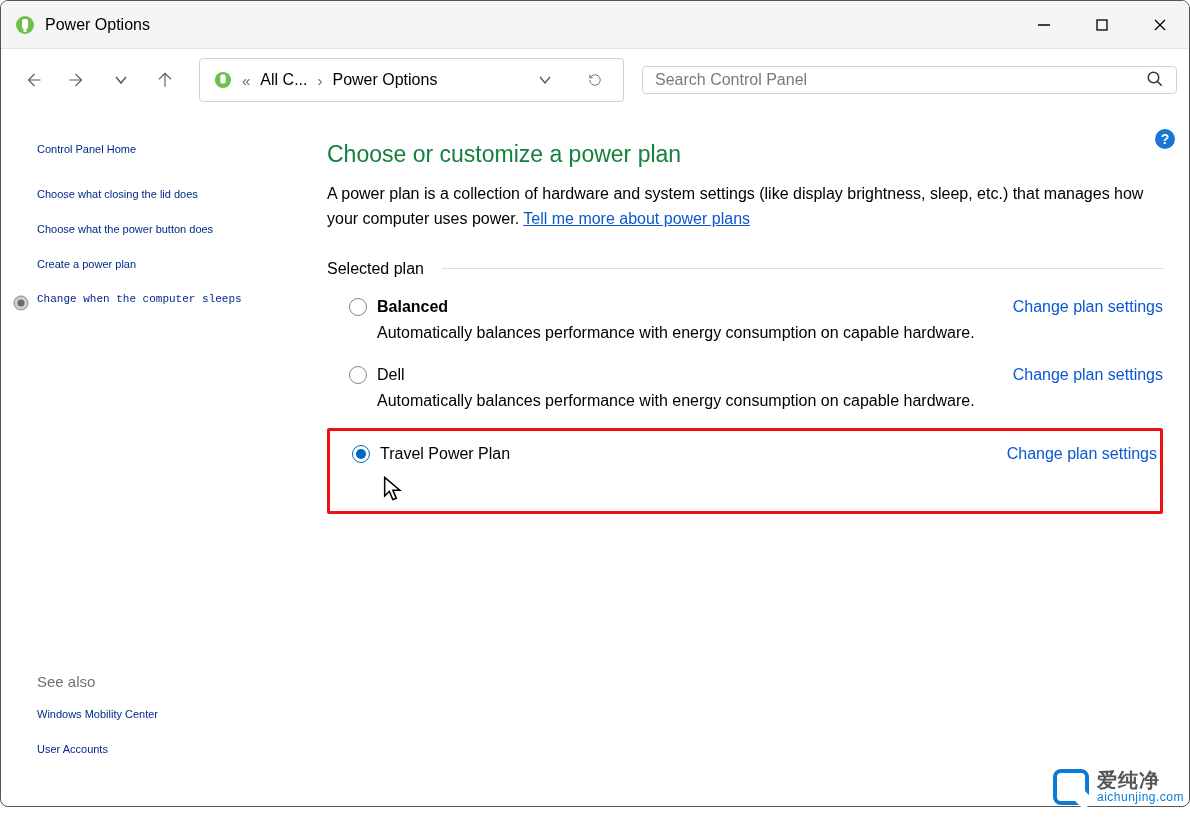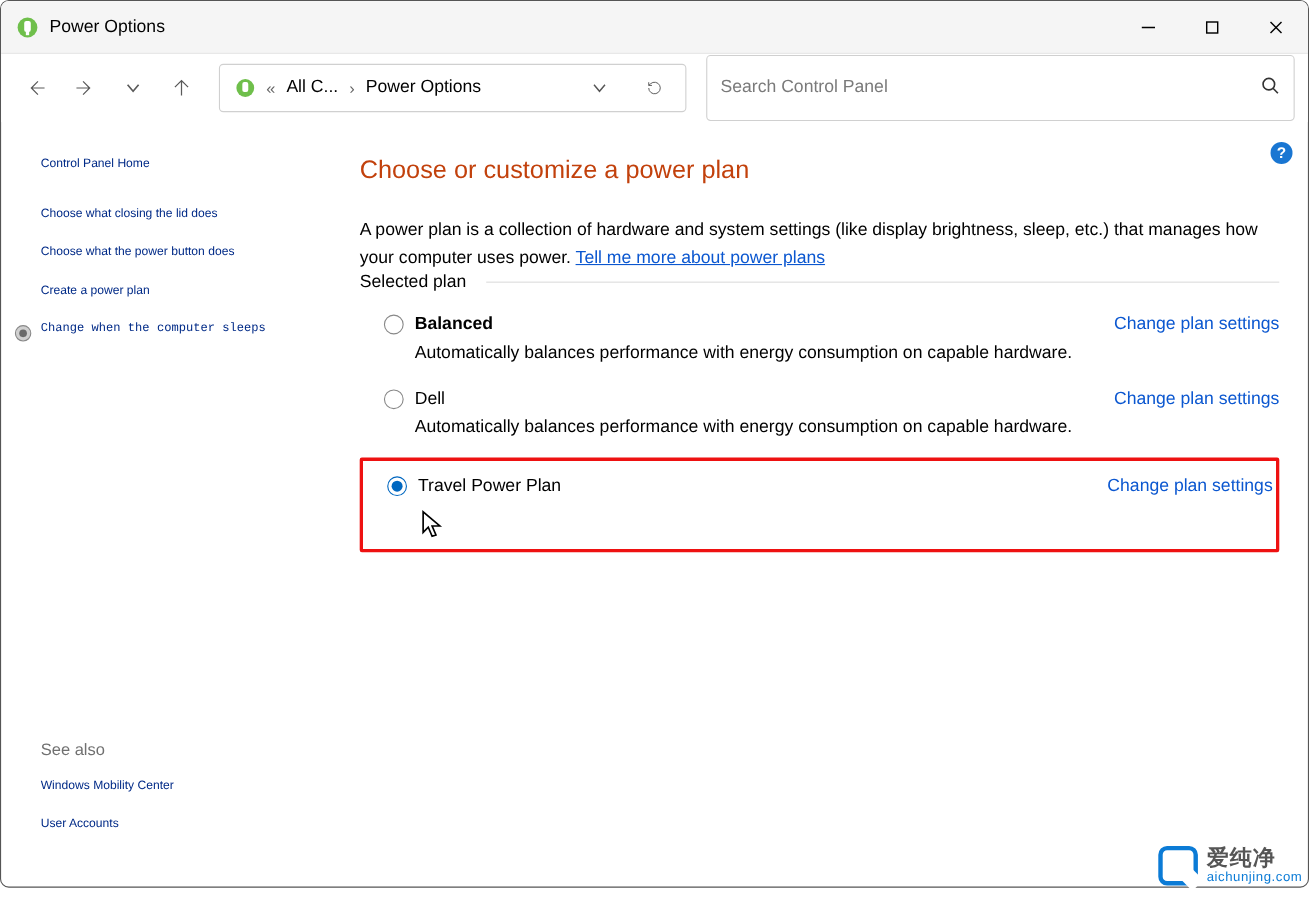--- a/index.html
+++ b/index.html
@@ -80,21 +80,21 @@
       padding: 0 6px;
       font-size: 16px;
       color: #000;
       text-align: right;
     }
     .addressbar .chev { color: #666; padding: 0 4px; }
     .addressbar .spacer { flex: 1; }
     .addressbar .addr-chevdown { margin-right: 10px; }
     .searchbox {
       flex: 1;
-      height: 60px;
+      height: 28px;
       border: 1px solid #d0d0d0;
       border-radius: 4px;
       margin-left: 14px;
       display: flex;
       align-items: center;
       padding: 0 12px;
     }
     .searchbox input {
       flex: 1;
       border: none;
@@ -151,29 +151,30 @@
     }
     .sidelink-row .sidelink { margin-bottom: 0; font-family: Liberation Mono, monospace; }
     .see-also-block { margin-top: auto; padding-bottom: 10px; }
     .see-also-title { color: #707070; font-size: 15px; margin-bottom: 16px; }
     
     .main {
       flex: 1;
       padding: 30px 26px 20px 16px;
     }
     .main h1 {
-      color: #c2410c;
+      color: #15803d;
       font-weight: 400;
       font-size: 23px;
-      margin-bottom: 30px;
+      margin-bottom: 14px;
     }
     .main .intro {
       font-size: 16px;
       color: #000;
       line-height: 1.55;
+      margin-bottom: 28px;
     }
     .main .intro a {
       color: #0b57d0;
       text-decoration: underline;
     }
     .section-label-row {
       display: flex; align-items: center;
       margin-bottom: 14px;
     }
     .section-label {

